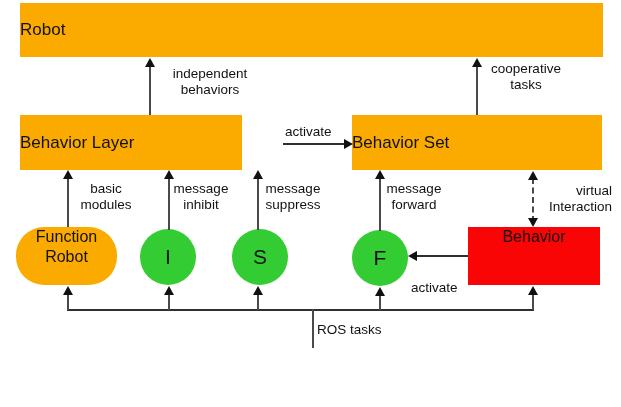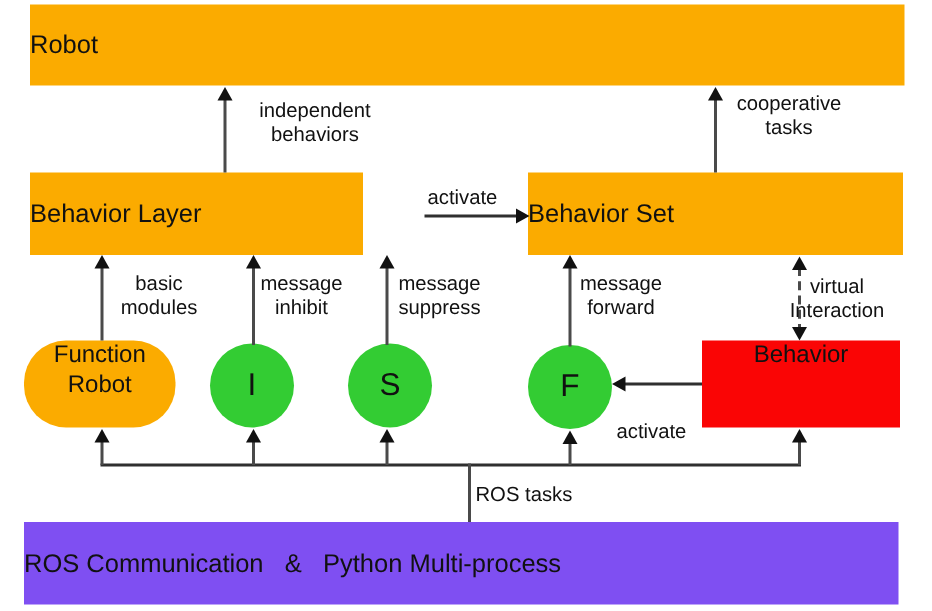--- a/index.html
+++ b/index.html
@@ -48,23 +48,20 @@
 
   <div class="box orange two-line" style="left:16px;top:227px;width:101px;height:58px;font-size:16px;border-radius:28px;">
     <span>Function</span>
     <span>Robot</span>
   </div>
 
   <div class="box red two-line" style="left:468px;top:227px;width:132px;height:58px;font-size:16px;">
     <span>Behavior</span>
   </div>
 
-  <div class="box purple pre" style="left:16px;top:348px;width:583px;height:55px;font-size:17px;">
-    <span class="pre">ROS Communication   &amp;   Python Multi-process</span>
-  </div>
 
   <div class="circle" style="left:140px;top:229px;">
     <span>I</span>
   </div>
   <div class="circle" style="left:232px;top:229px;">
     <span>S</span>
   </div>
   <div class="circle" style="left:352px;top:230px;">
     <span>F</span>
   </div>
@@ -111,21 +108,21 @@
   <div class="vline" style="left:379px;top:177px;height:54px;"></div>
   <div class="ah-up" style="left:375px;top:170px;"></div>
   <div class="lbl" style="left:384px;top:181px;width:60px;">
     <span>message</span><br>
     <span>forward</span>
   </div>
 
   <div class="vdash" style="left:532px;top:178px;height:44px;"></div>
   <div class="ah-up" style="left:528px;top:171px;"></div>
   <div class="ah-down" style="left:528px;top:218px;"></div>
-  <div class="lbl" style="left:518px;top:183px;width:80px;">
+  <div class="lbl" style="left:532px;top:183px;width:80px;text-align:right;">
     <span>virtual</span><br>
     <span>Interaction</span>
   </div>
 
   <div class="hline" style="left:414px;top:255px;width:54px;"></div>
   <div class="ah-left" style="left:408px;top:251px;"></div>
   <div class="lbl" style="left:411px;top:238px;margin-top:42px;">activate</div>
 
   <div class="hline" style="left:67px;top:309px;width:467px;"></div>
   <div class="vline" style="left:67px;top:292px;height:18px;"></div>

